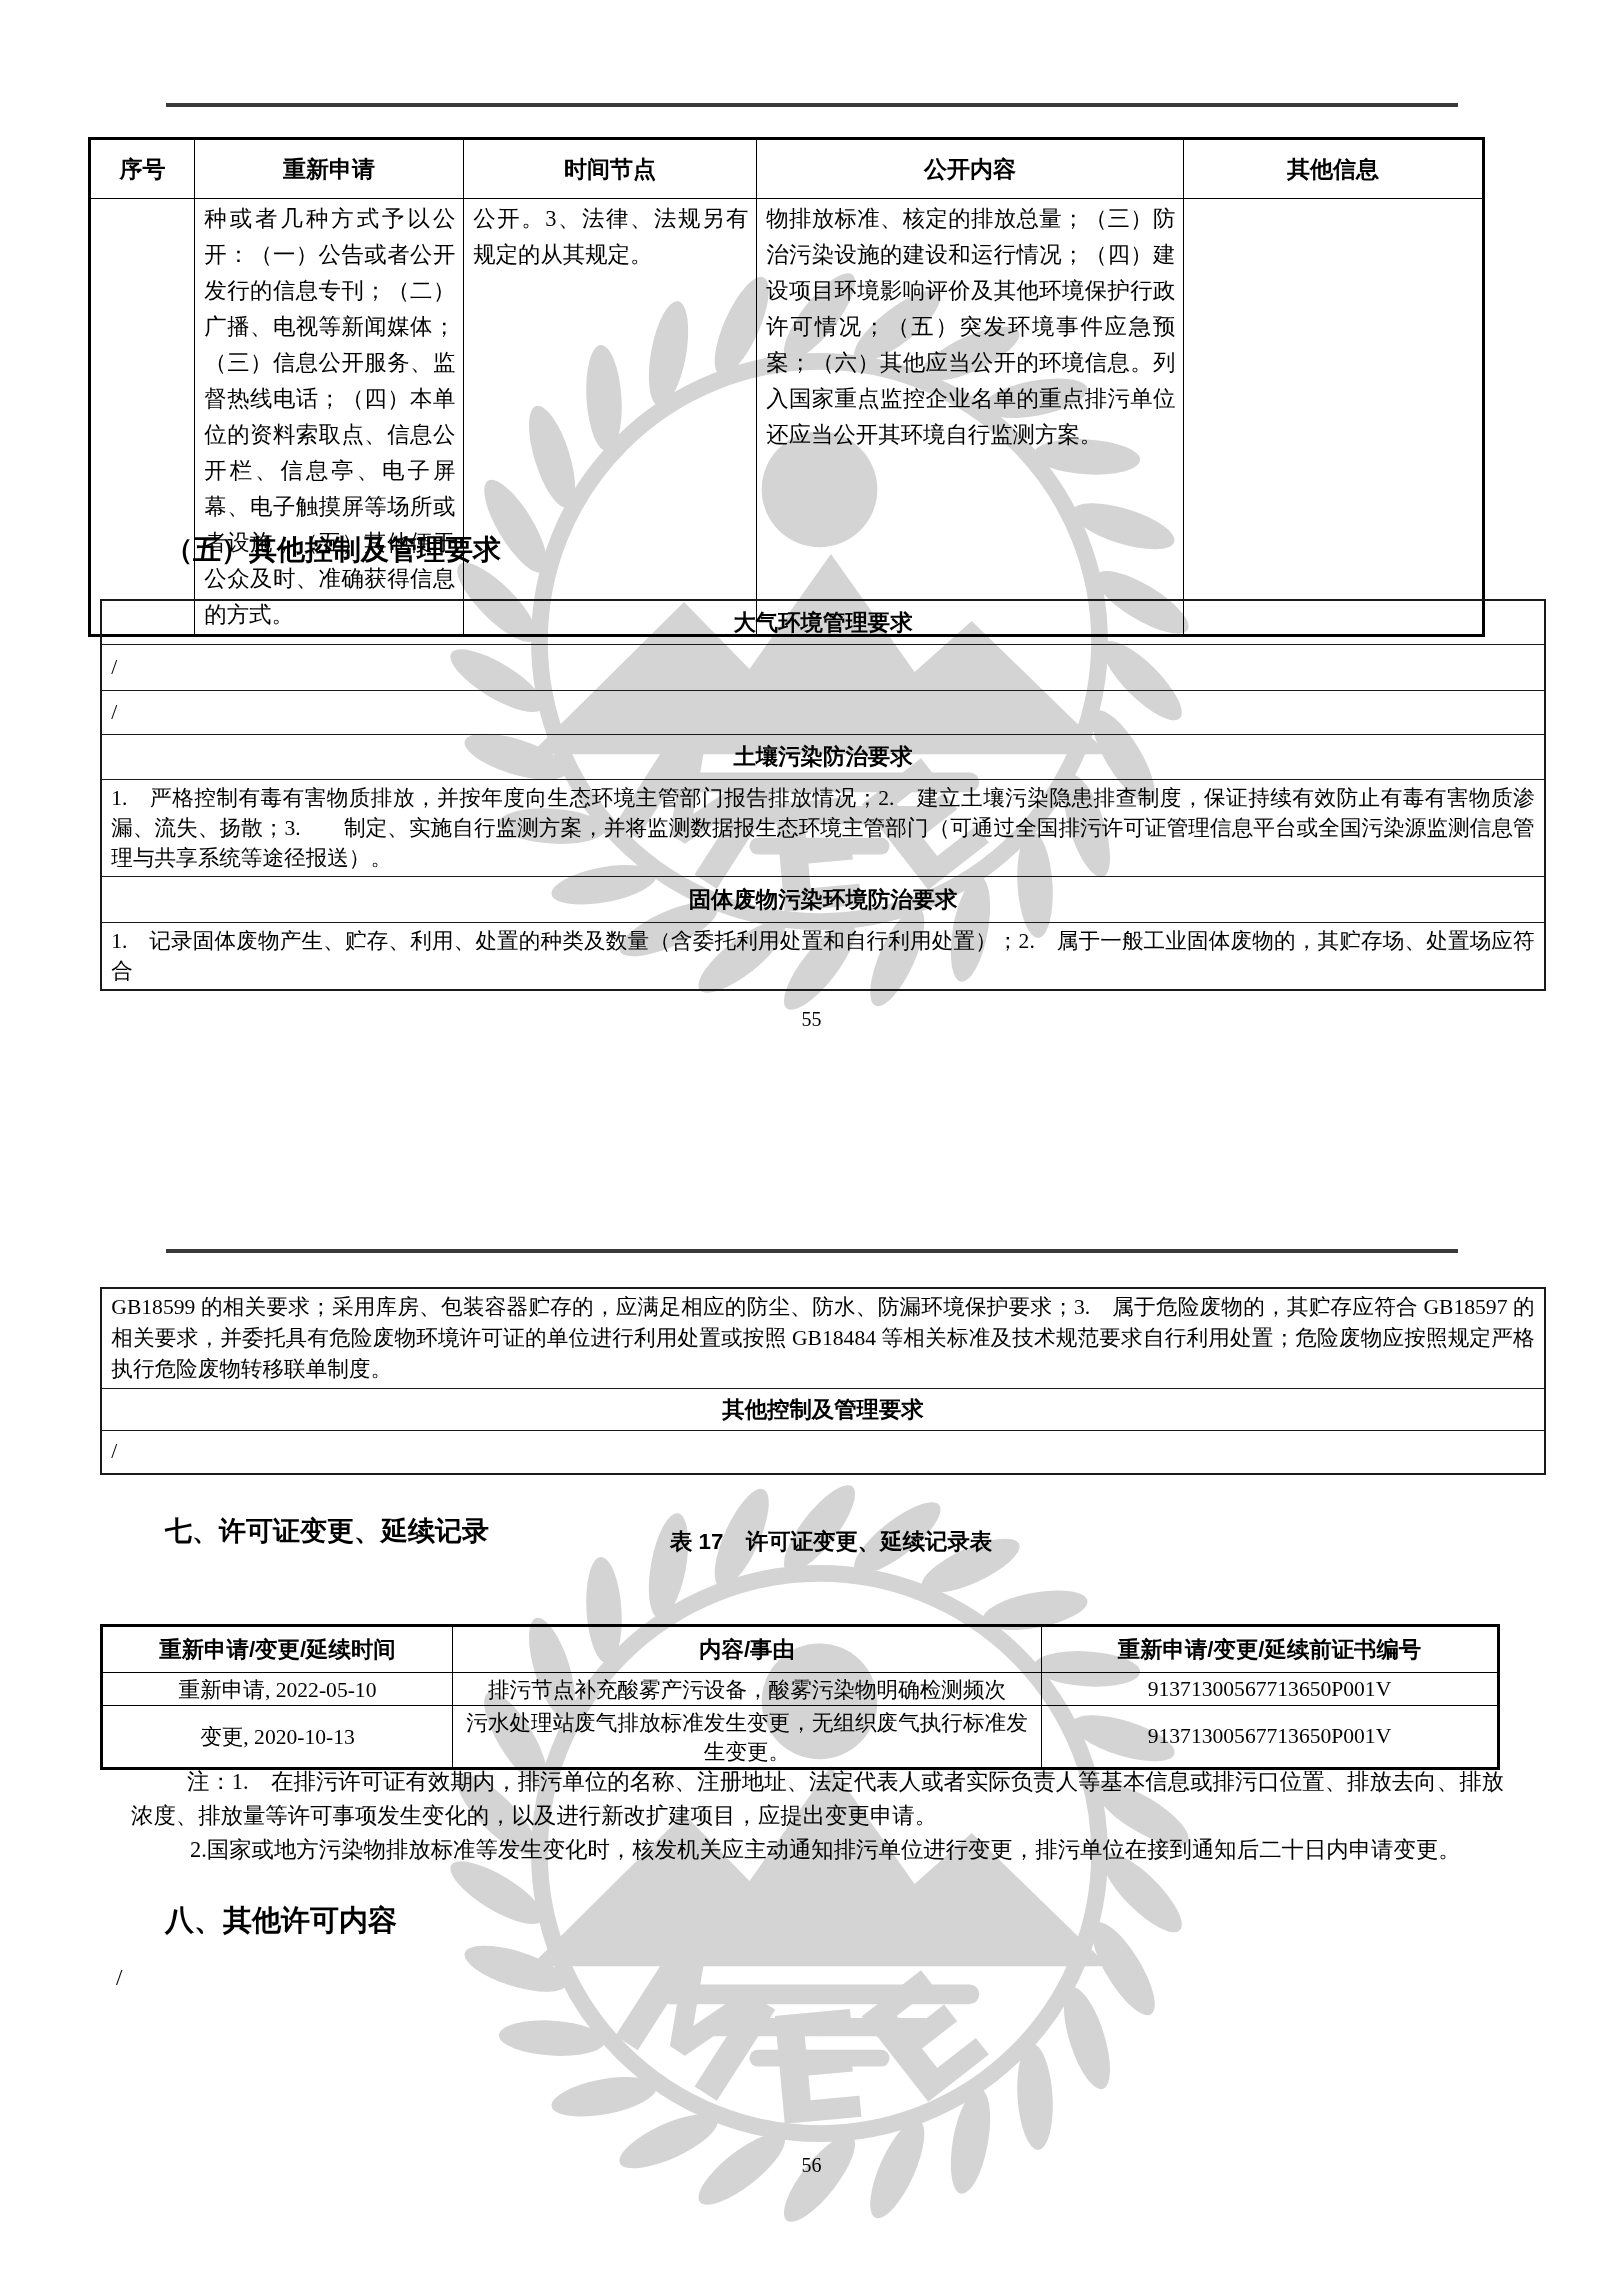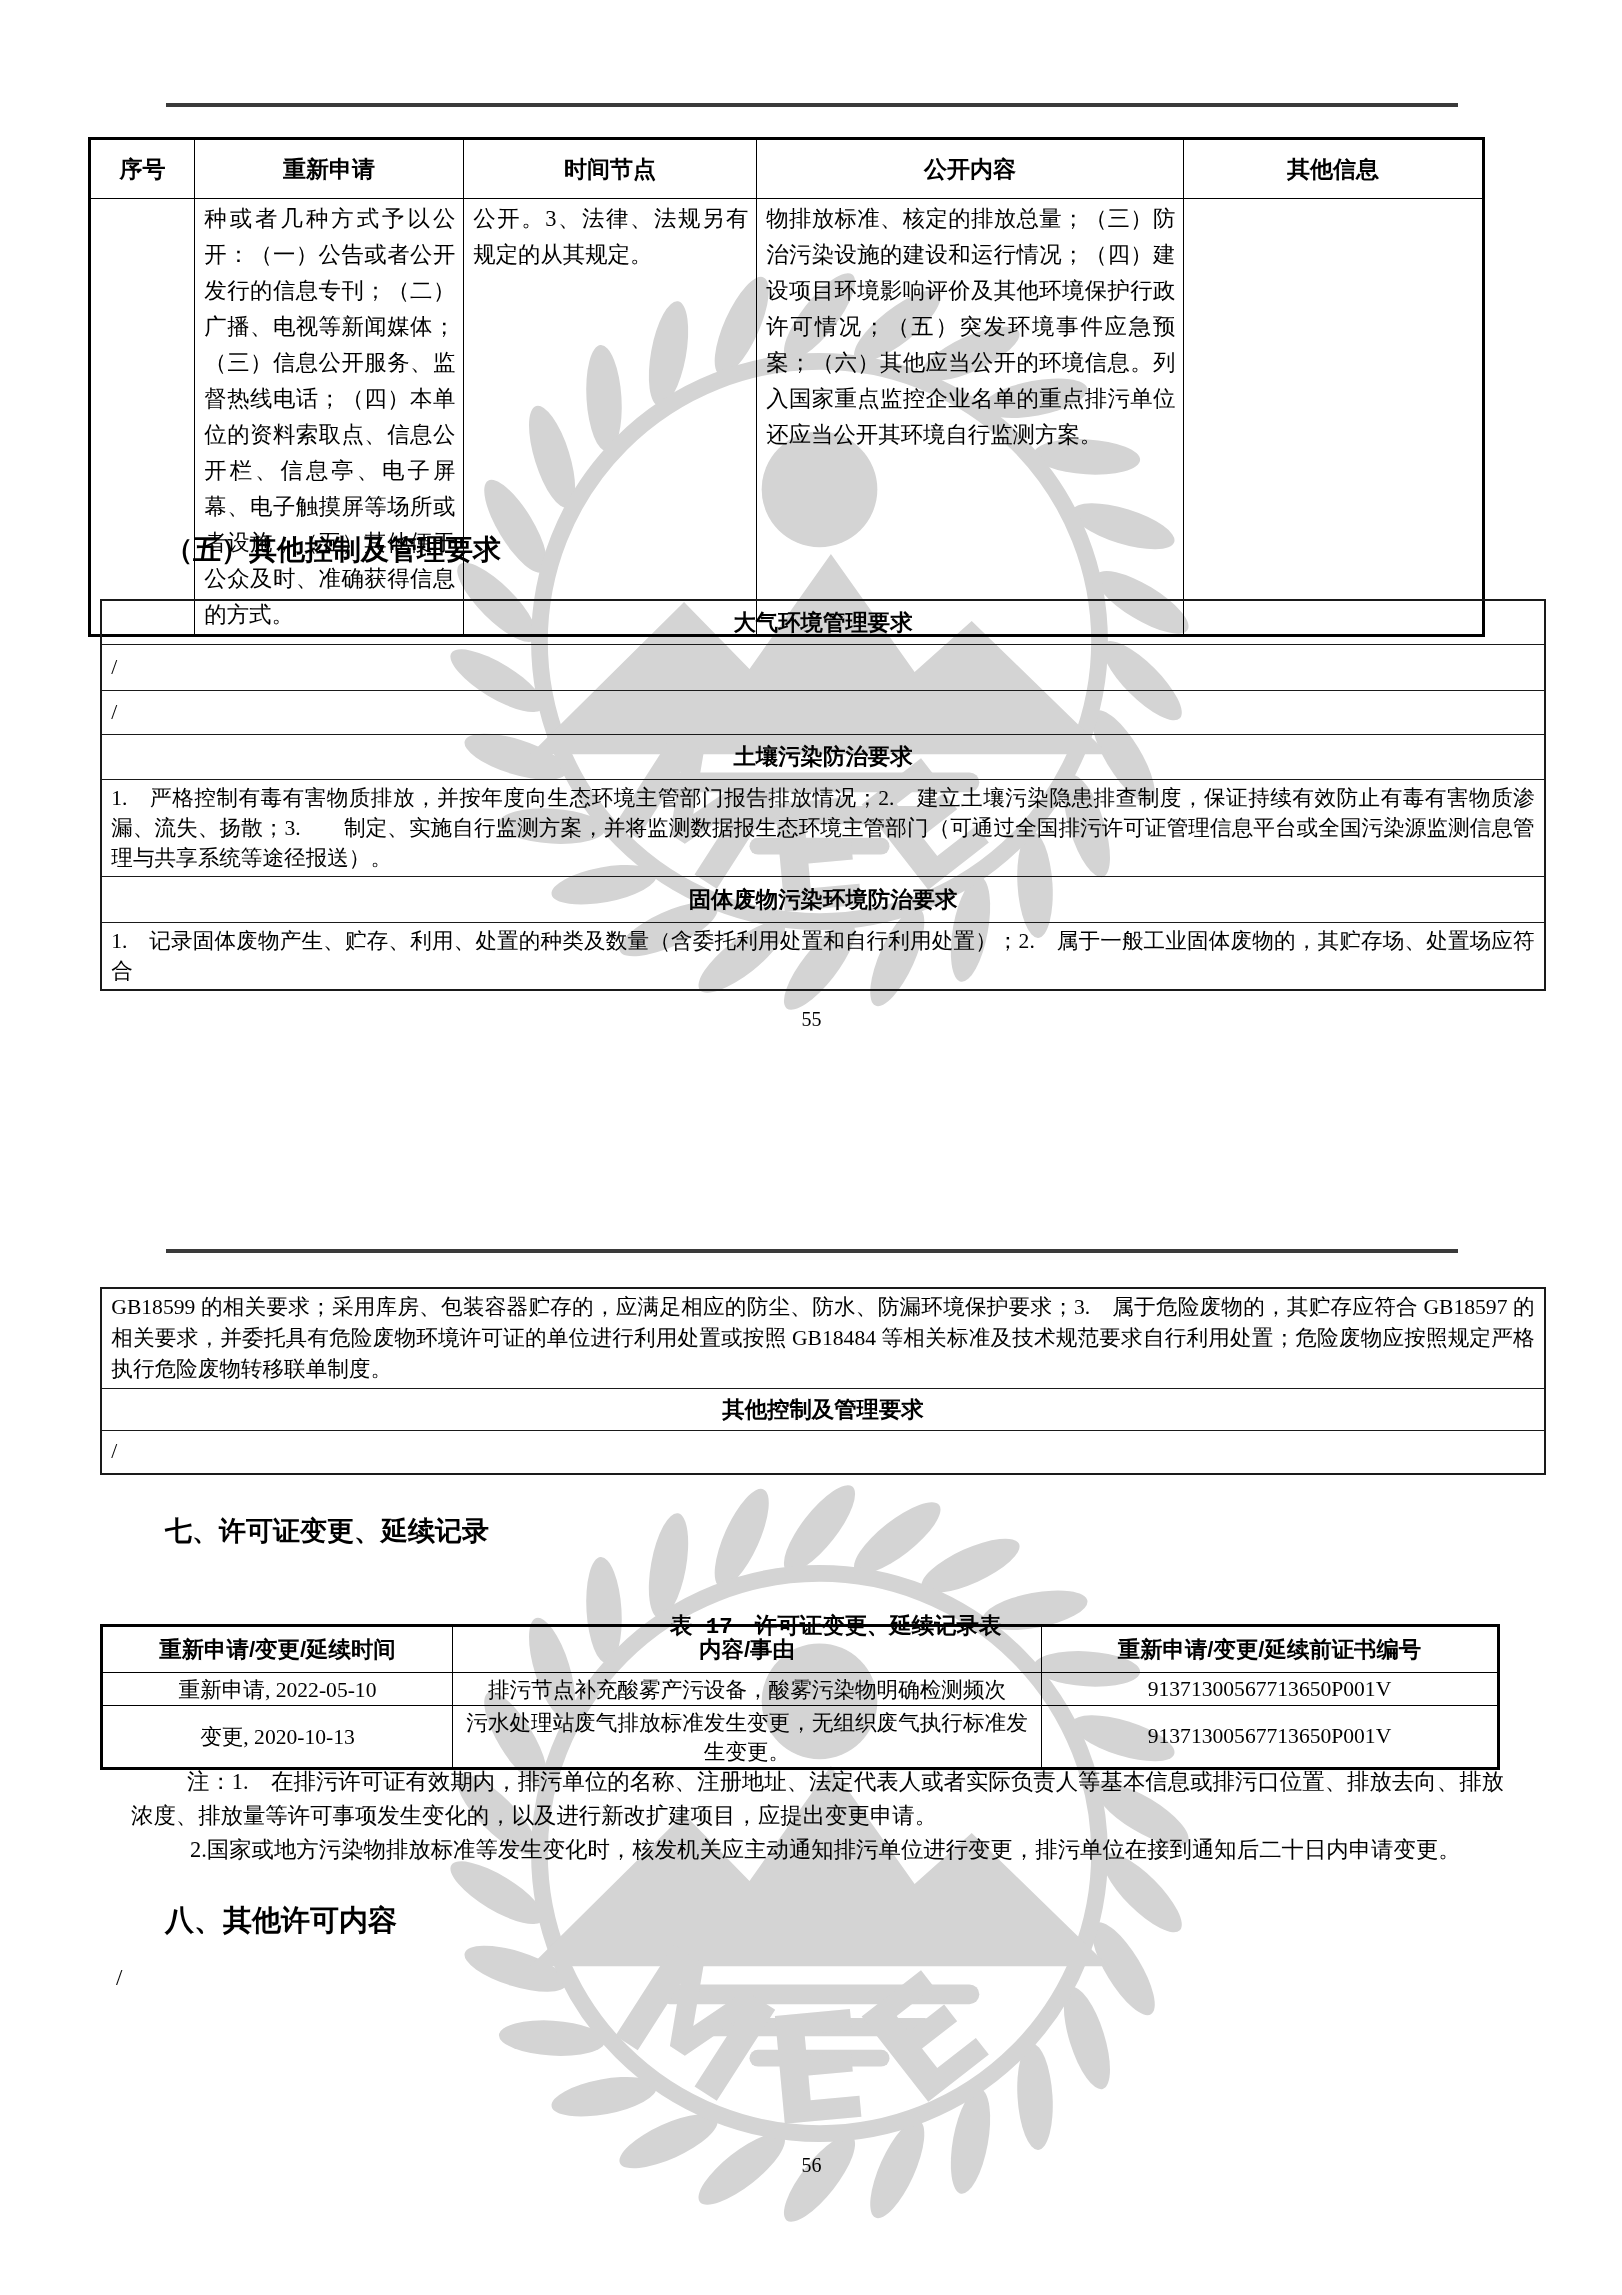--- a/index.html
+++ b/index.html
@@ -54,22 +54,22 @@
     font-family:"Liberation Sans","DejaVu Sans",sans-serif;
     font-weight:bold;font-size:22.4px;
   }
 
   .sec-heading{
     position:absolute;z-index:1;left:165px;
     font-family:"Liberation Sans","DejaVu Sans",sans-serif;
     font-weight:bold;font-size:28.6px;white-space:nowrap;
   }
   .tbl-caption{
-    position:absolute;z-index:1;left:670px;top:1610px;
-    font-family:Liberation Mono, monospace;
+    position:absolute;z-index:1;left:670px;top:1526px;
+    font-family:Liberation Sans, sans-serif;
     font-weight:bold;font-size:22.4px;white-space:nowrap;
   }
   .notes{position:absolute;left:131px;top:1765px;width:1373px;z-index:1;
     font-size:22.4px;line-height:34px;}
   .notes p{margin:0;text-align:justify;}
   .notes p.n1{text-indent:56px;}
   .notes p.n2{text-indent:59px;}
   .slash{position:absolute;left:116px;z-index:1;font-size:23px;}
   .pagenum{position:absolute;left:0;width:1623px;text-align:center;
     font-size:20px;z-index:1;}

